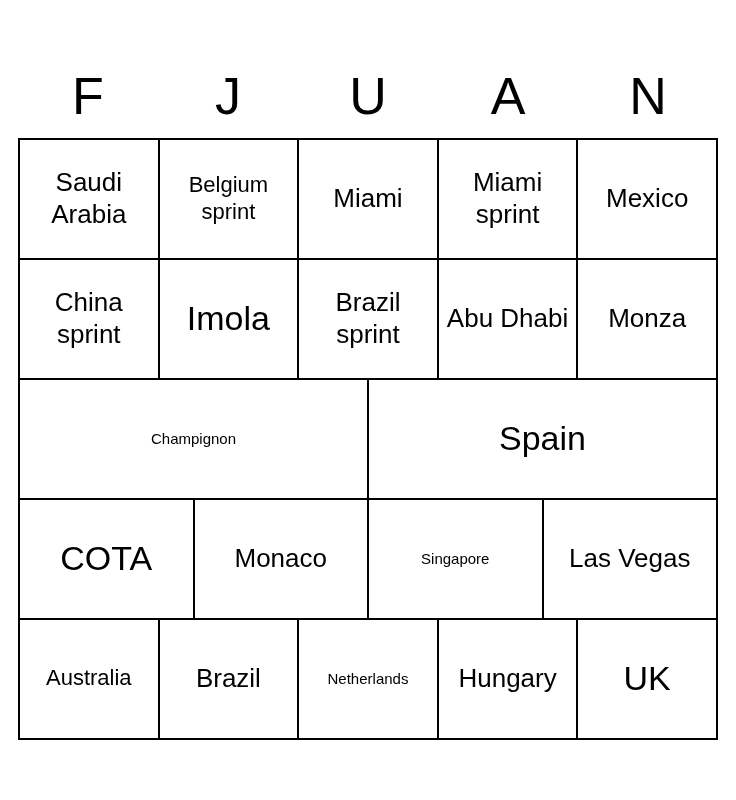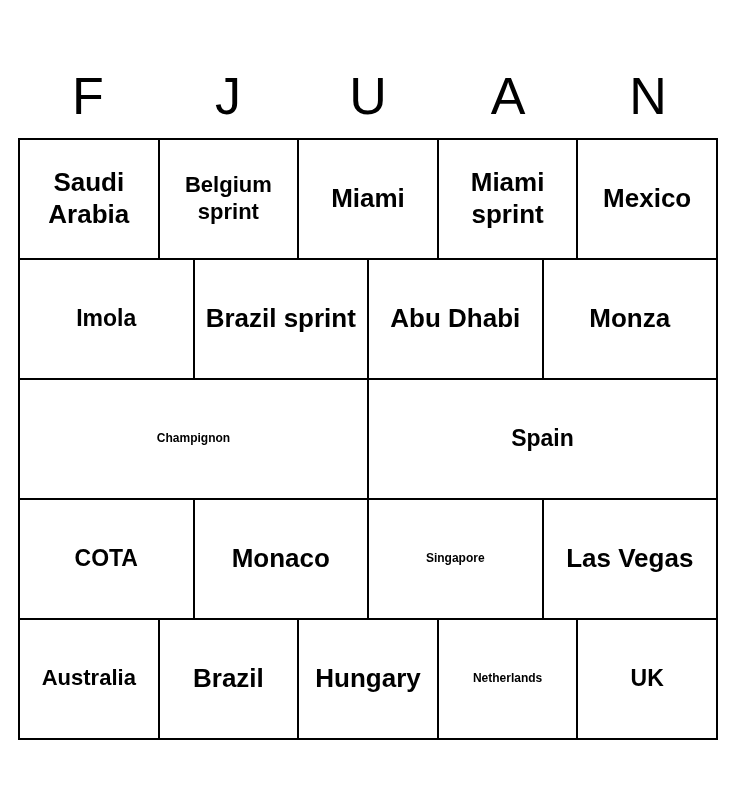--- a/index.html
+++ b/index.html
@@ -41,21 +41,20 @@
       line-height: 1.1;
       padding: 8px 0;
     }
 
     .bingo-grid {
       display: flex;
       flex-direction: column;
       width: 100%;
       border-top: 2px solid #000;
       border-left: 2px solid #000;
-      font-weight: bold;
     }
 
     .bingo-row {
       display: flex;
       width: 100%;
     }
 
     .bingo-cell {
       flex: 1;
       border-right: 2px solid #000;
@@ -76,25 +75,25 @@
     .cell-text.large {
       font-size: 26px;
     }
 
     .cell-text.medium {
       font-size: 22px;
       text-align: center;
     }
 
     .cell-text.small {
-      font-size: 12px;
+      font-size: 15px;
     }
 
     .cell-text.xlarge {
-      font-size: 23px;
+      font-size: 34px;
     }
   </style>
 </head>
 <body>
 
 <div class="bingo-container">
   <div class="bingo-header">
   <div class="header-cell">F</div>
       <div class="header-cell">J</div>
       <div class="header-cell">U</div>
@@ -113,20 +112,23 @@
           <span class="cell-text large">Miami</span>
         </div>
         <div class="bingo-cell">
           <span class="cell-text large">Miami sprint</span>
         </div>
         <div class="bingo-cell">
           <span class="cell-text large">Mexico</span>
         </div>
       </div>
       <div class="bingo-row">
+        <div class="bingo-cell">
+          <span class="cell-text large">China sprint</span>
+        </div>
         <div class="bingo-cell">
           <span class="cell-text xlarge">Imola</span>
         </div>
         <div class="bingo-cell">
           <span class="cell-text large">Brazil sprint</span>
         </div>
         <div class="bingo-cell">
           <span class="cell-text large">Abu Dhabi</span>
         </div>
         <div class="bingo-cell">
@@ -156,23 +158,23 @@
         </div>
       </div>
       <div class="bingo-row">
         <div class="bingo-cell">
           <span class="cell-text medium">Australia</span>
         </div>
         <div class="bingo-cell">
           <span class="cell-text large">Brazil</span>
         </div>
         <div class="bingo-cell">
-          <span class="cell-text large">Hungary</span>
+          <span class="cell-text small">Netherlands</span>
         </div>
         <div class="bingo-cell">
-          <span class="cell-text small">Netherlands</span>
+          <span class="cell-text large">Hungary</span>
         </div>
         <div class="bingo-cell">
           <span class="cell-text xlarge">UK</span>
         </div>
       </div>
     </div>
 </div>
 
 </body></html>

